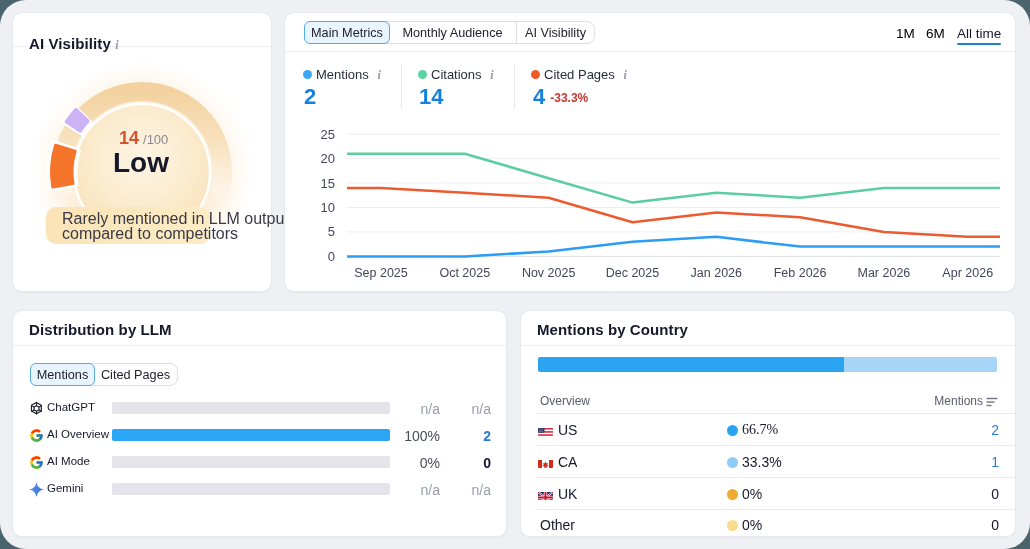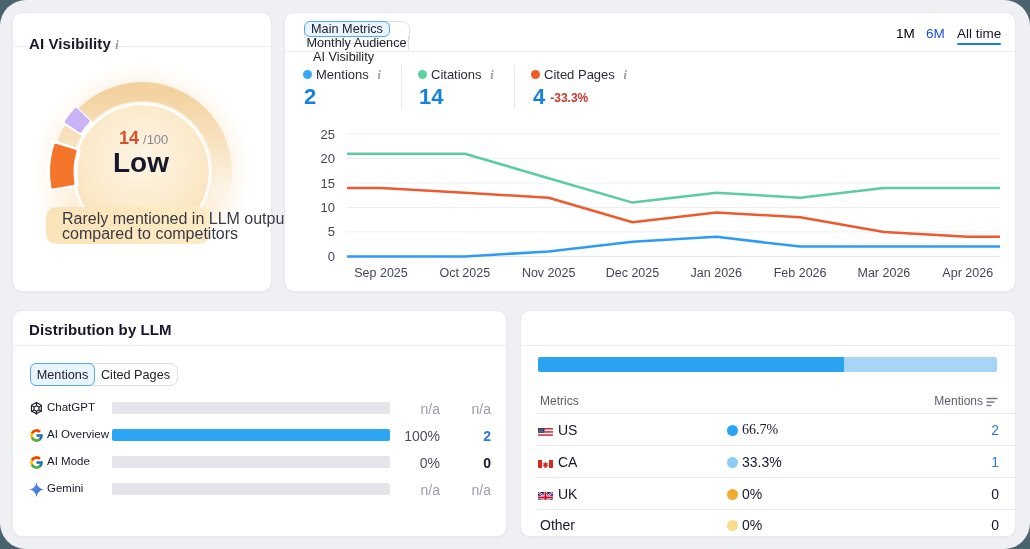--- a/index.html
+++ b/index.html
@@ -51,27 +51,27 @@
           <path d="M53.12 74.77 A91 91 0 0 1 62.99 62.36 L75.32 74.06 A74 74 0 0 0 67.29 84.16 Z" fill="#cbb3f6" stroke="#cbb3f6" stroke-width="3" stroke-linejoin="round"></path>
         </g>
     </svg>
     <div class="abs" style="left:33px; top:194px; width:164px; height:37px; border-radius:10px; background:linear-gradient(100deg,#fbe3b7,#fcecc5); padding:5px 0 0 16px; font-size:16px; color:#3a3a46; line-height:14.5px; white-space:nowrap;">Rarely mentioned in LLM outputs<br>compared to competitors</div>
     <div class="abs" style="left:106px; top:114.5px; font-size:18px; font-weight:bold; color:#d8512a;">14<span style="font-size:13px; font-weight:normal; color:#8a8896; margin-left:4px;">/100</span></div>
     <div class="abs" style="left:-2px; top:133.5px; width:260px; text-align:center; font-size:28px; font-weight:bold; color:#16182c;">Low</div>
   </div>
 
   <div class="card" style="left:284px; top:12px; width:732px; height:280px;">
     <div class="hdr" style="height:39px;"></div>
-    <div class="tabgroup" style="left:19px; top:8px;flex-direction:column;">
+    <div class="tabgroup" style="left:19px; top:8px;">
       <div class="tab sel" style="width:86px;">Main Metrics</div>
-      <div class="tab" style="width:104px;text-align:center;">Monthly Audience</div>
+      <div class="tab" style="width:128px;text-align:center;">Monthly Audience</div>
       <div class="tab" style="width:77px;">AI Visibility</div>
     </div>
     <div class="abs" style="left:611px; top:13px; font-size:13.5px; color:#000000;">1M</div>
-    <div class="abs" style="left:641px; top:13px; font-size:13.5px; color:#1d4ed8;">6M</div>
+    <div class="abs" style="left:641px; top:13px; font-size:13.5px; color:#000000;">6M</div>
     <div class="abs" style="left:672px; top:13px; font-size:13.5px; color:#16182c;">All time</div>
     <div class="abs" style="left:672px; top:29.5px; width:44px; height:2.5px; background:#1d7fd4; border-radius:2px;"></div>
 
     <div class="abs" style="left:17.5px; top:56.5px; width:9px; height:9px; border-radius:50%; background:#38a7f4;"></div>
     <div class="abs" style="left:31px; top:54px; font-size:13px; color:#2b2d3a;">Mentions <span class="info" style="margin-left:5px;">i</span></div>
     <div class="abs" style="left:19px; top:71px; font-size:22px; font-weight:bold; color:#1581dc;">2</div>
     <div class="abs" style="left:116px; top:52px; width:1px; height:44px; background:#e7e9ef;"></div>
     <div class="abs" style="left:132.5px; top:56.5px; width:9px; height:9px; border-radius:50%; background:#5ed3a2;"></div>
     <div class="abs" style="left:146px; top:54px; font-size:13px; color:#2b2d3a;">Citations <span class="info" style="margin-left:5px;">i</span></div>
     <div class="abs" style="left:134px; top:71px; font-size:22px; font-weight:bold; color:#1581dc;">14</div>
@@ -157,25 +157,26 @@
           </svg></div>
         <div class="abs" style="left:34px; top:171px; font-size:11.5px; color:#16182c;text-align:right;">Gemini</div>
         <div class="abs" style="left:99px; top:172px; width:278px; height:12px; border-radius:2px; background:#e4e4ea;"></div>
         <div class="abs" style="left:330px; top:171px; width:97px; text-align:right; font-size:14px; color:#9b9daa;">n/a</div>
         <div class="abs" style="left:400px; top:171px; width:78px; text-align:right; font-size:14px; color:#9b9daa; font-weight:normal;">n/a</div>
       </div>
   </div>
 
   <div class="card" style="left:520px; top:310px; width:496px; height:227px;">
     <div class="hdr" style="height:35px;"></div>
+    <div class="abs card-title" style="left:16px; top:10px;">Mentions by Country</div>
     <div class="abs" style="left:17px; top:46px; width:459px; height:15px; border-radius:2px; overflow:hidden; display:flex;">
       <div style="width:66.7%; background:#2aa3f1;"></div>
       <div style="width:33.3%; background:#a7d5f8;"></div>
     </div>
-    <div class="abs" style="left:19px; top:83px; font-size:12px; color:#5a5d6b;">Metrics</div>
+    <div class="abs" style="left:19px; top:83px; font-size:12px; color:#5a5d6b;">Overview</div>
     <div class="abs" style="left:412px; top:83px; width:50px; text-align:right; font-size:12px; color:#5a5d6b;">Mentions</div>
     <svg class="abs" style="left:465px; top:86px;" width="12" height="10" viewBox="0 0 12 10">
       <path d="M1 1.5 H11 M1 5 H8 M1 8.5 H5" stroke="#7a7d8c" stroke-width="1.4" stroke-linecap="round"></path>
     </svg>
     <div class="abs" style="left:16px; top:102px; width:480px; height:1px; background:#e7e9ef;"></div>
     <div id="countryrows">
         <div class="abs" style="left:17px; top:113.5px; width:15px; height:11px; overflow:hidden; border-radius:1px;"><svg width="15" height="11" viewBox="0 0 15 11">
             <rect width="15" height="11" fill="#fff"></rect>
             <g fill="#cc2f3e">
               <rect y="0" width="15" height="1.57"></rect>

